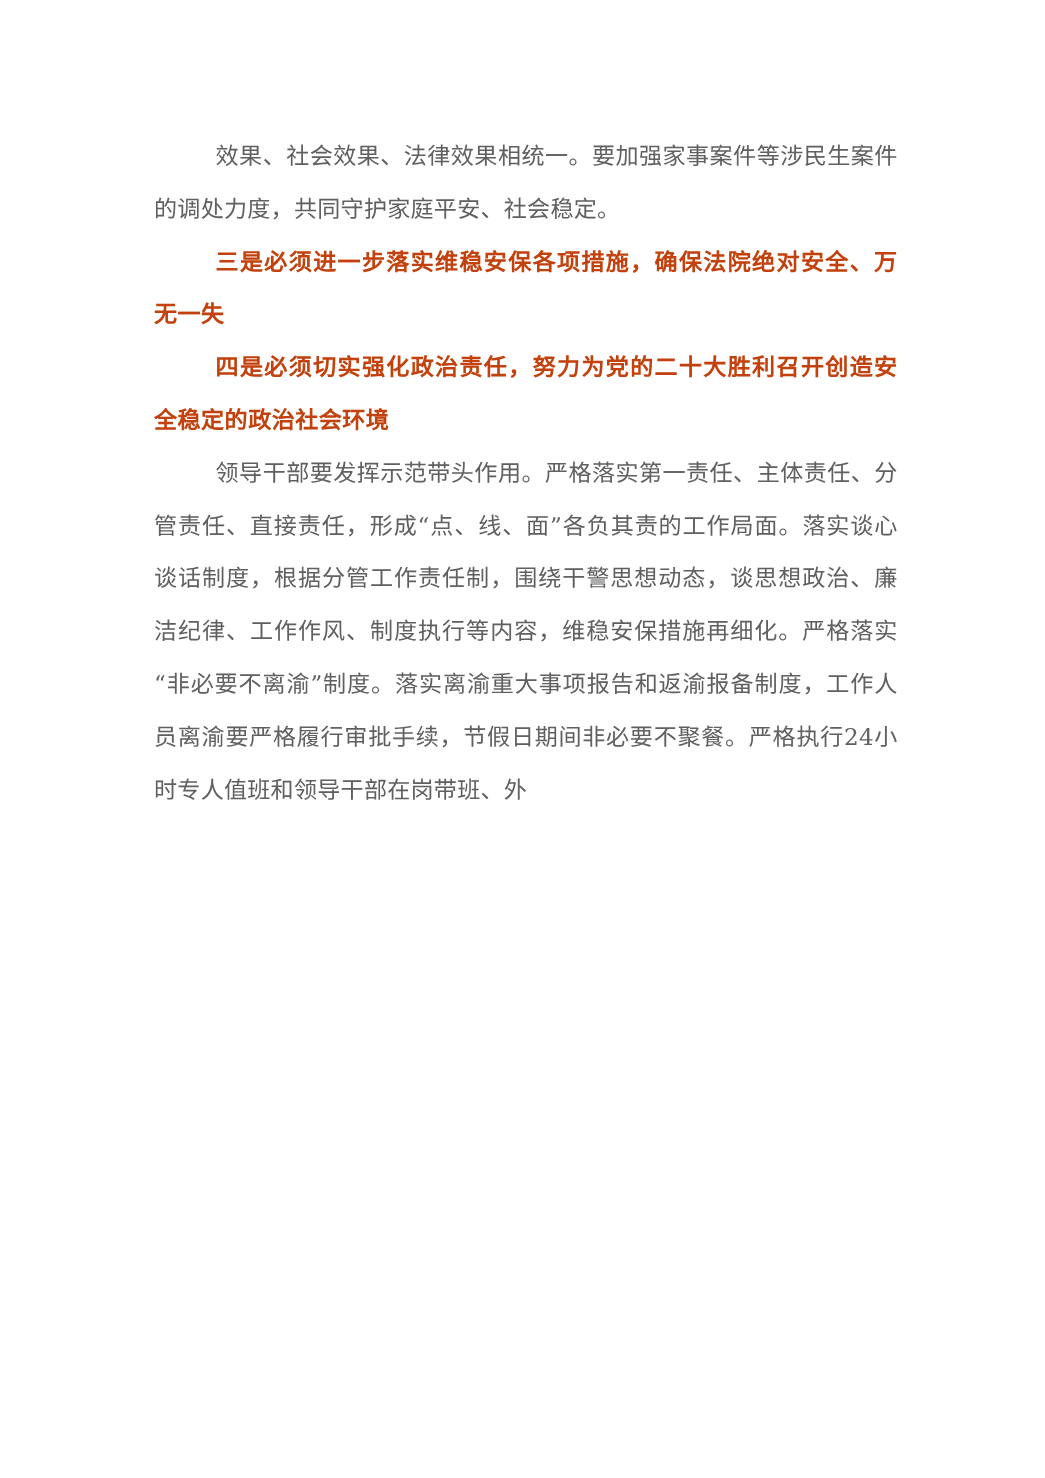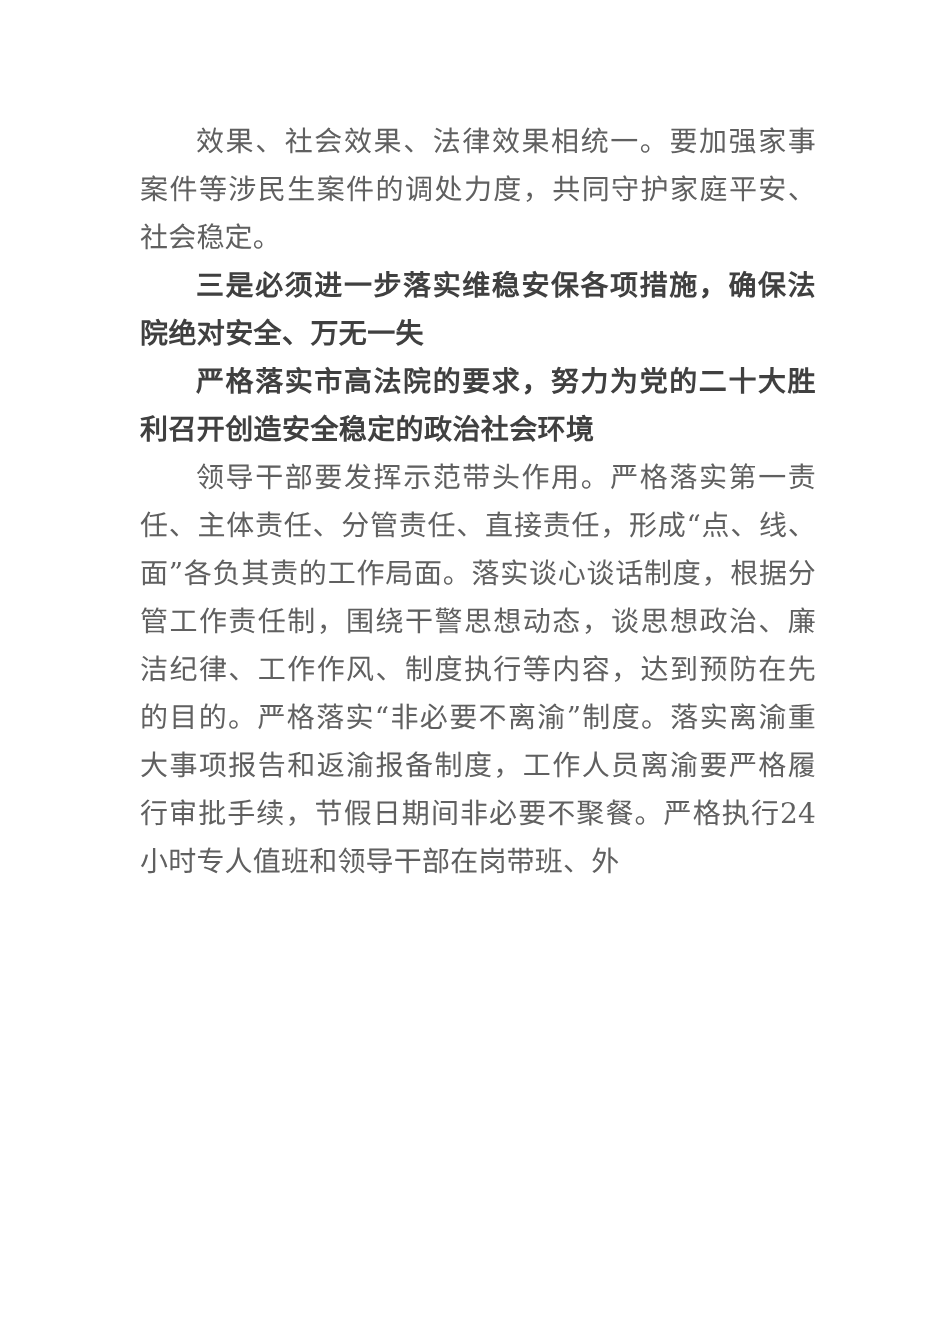--- a/index.html
+++ b/index.html
@@ -23,37 +23,37 @@
     left: 140px;
     top: 118px;
     width: 676px;
   }
 
   
   .para,
   .heading {
     margin: 0;
     font-family: "DejaVu Serif", "Liberation Serif", serif;
-    font-size: 28px;
+    font-size: 21px;
     line-height: 48px;
     letter-spacing: 0.2px;
     text-align: justify;
     text-justify: inter-character;
     word-break: break-all;
     white-space: normal;
   }
 
   .para {
     color: #606060;
     font-weight: 400;
     text-indent: 56px;
   }
 
   .heading {
-    color: #404040;
+    color: #c2410c;
     font-weight: 700;
     text-indent: 56px;
     letter-spacing: 0.4px;
   }
 
   
   .block + .block {
     margin-top: 0;
   }
 
@@ -70,19 +70,19 @@
 
 <div id="page">
 
   <div id="doc-body">
 
     <p class="para block">效果、社会效果、法律效果相统一。要加强家事案件等涉民生案件的调处力度，共同守护家庭平安、社会稳定。</p>
 
     <p class="heading block gap-heading">三是必须进一步落实维稳安保各项措施，确保法院绝对安全、万无一失</p>
 
 
-    <p class="heading block gap-heading">严格落实市高法院的要求，努力为党的二十大胜利召开创造安全稳定的政治社会环境</p>
+    <p class="heading block gap-heading">四是必须切实强化政治责任，努力为党的二十大胜利召开创造安全稳定的政治社会环境</p>
 
-    <p class="para block gap-para">领导干部要发挥示范带头作用。严格落实第一责任、主体责任、分管责任、直接责任，形成“点、线、面”各负其责的工作局面。落实谈心谈话制度，根据分管工作责任制，围绕干警思想动态，谈思想政治、廉洁纪律、工作作风、制度执行等内容，达到预防在先的目的。严格落实“非必要不离渝”制度。落实离渝重大事项报告和返渝报备制度，工作人员离渝要严格履行审批手续，节假日期间非必要不聚餐。严格执行24小时专人值班和领导干部在岗带班、外</p>
+    <p class="para block gap-para">领导干部要发挥示范带头作用。严格落实第一责任、主体责任、分管责任、直接责任，形成“点、线、面”各负其责的工作局面。落实谈心谈话制度，根据分管工作责任制，围绕干警思想动态，谈思想政治、廉洁纪律、工作作风、制度执行等内容，维稳安保措施再细化。严格落实“非必要不离渝”制度。落实离渝重大事项报告和返渝报备制度，工作人员离渝要严格履行审批手续，节假日期间非必要不聚餐。严格执行24小时专人值班和领导干部在岗带班、外</p>
 
   </div>
 
 </div>
 
 </body></html>

